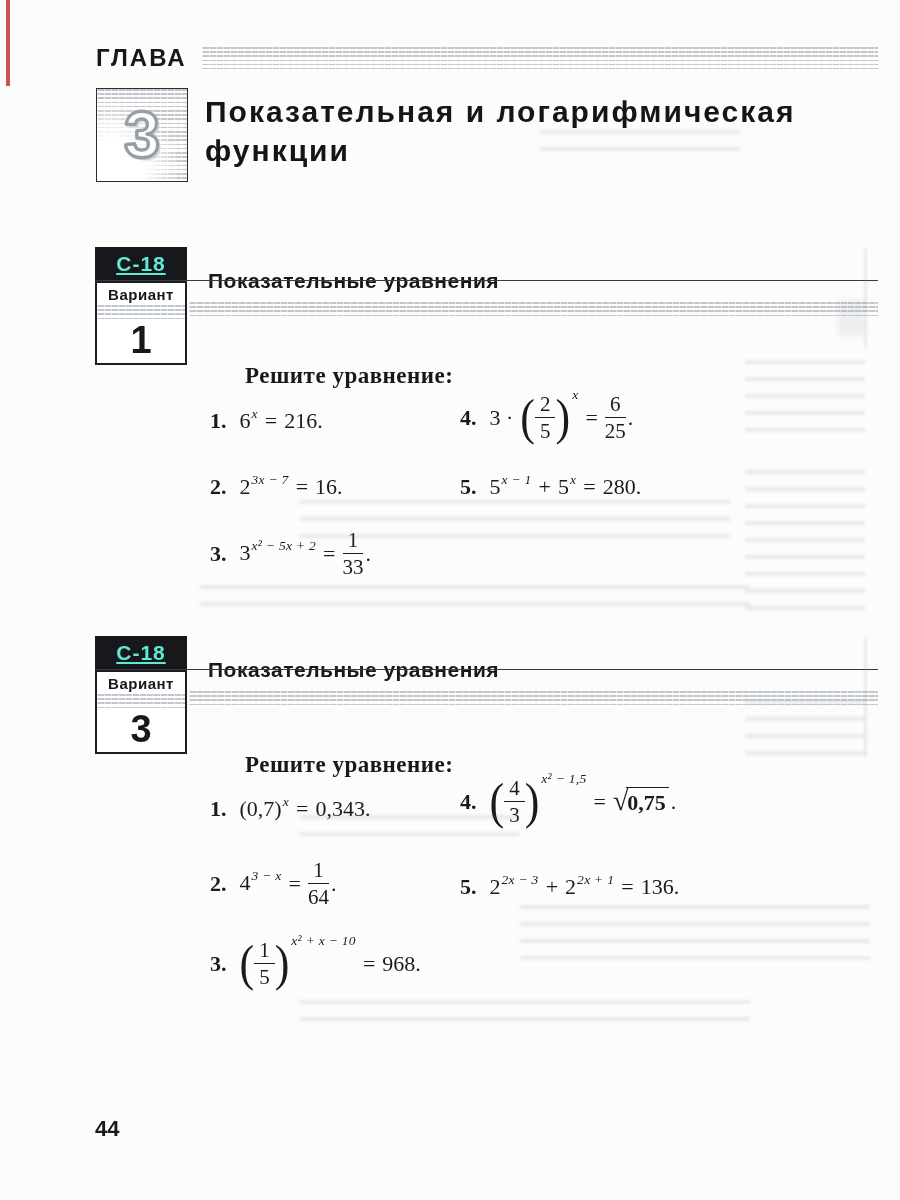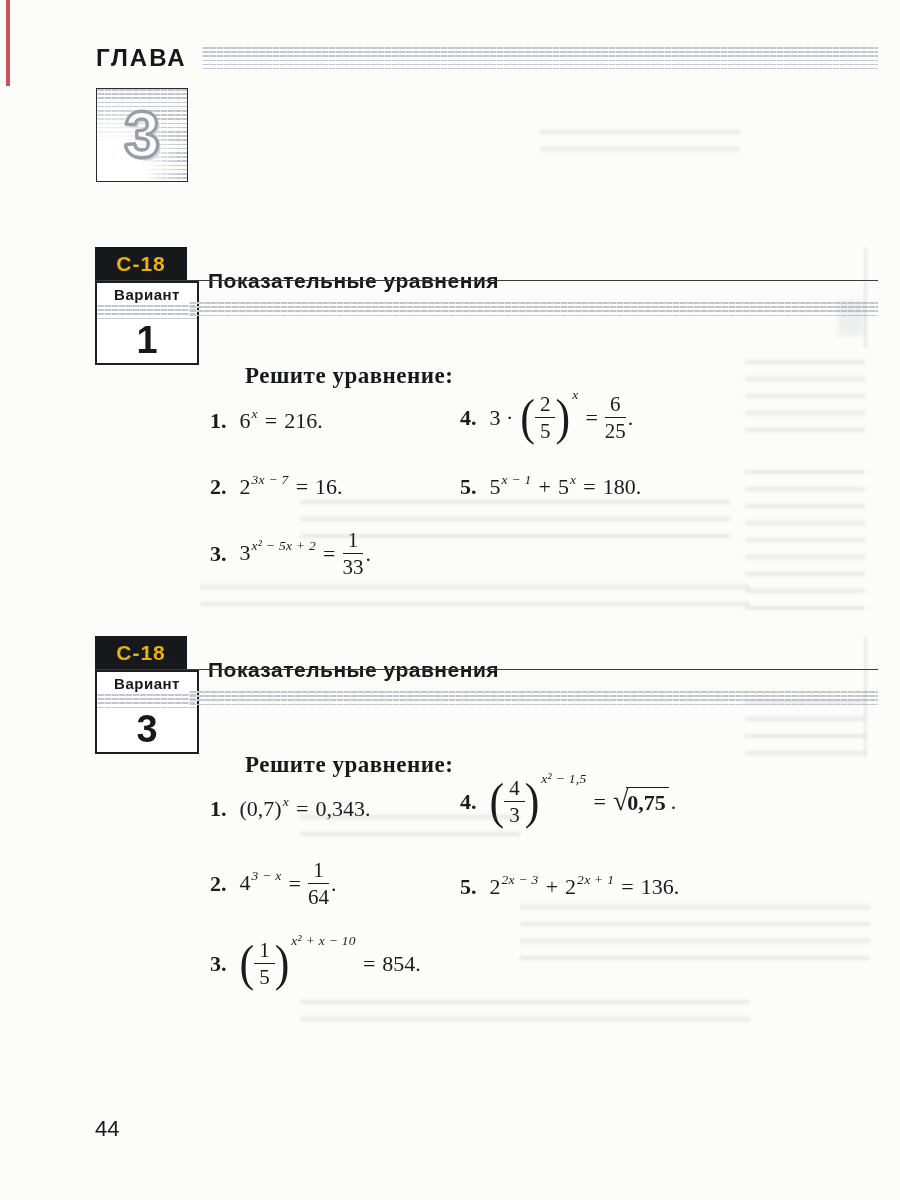--- a/index.html
+++ b/index.html
@@ -32,28 +32,28 @@
   .chapter-num {
     position:relative; z-index:2; font-weight:bold; font-size:64px; line-height:1;
     color:#fdfdfd; -webkit-text-stroke:3px #979da6;
     text-shadow:-2px 0 #aab0b8, 2px 0 #aab0b8, 0 -2px #aab0b8, 0 2px #aab0b8,
                  2px 2px 0 #d5d9de, 3px 3px 0 #d5d9de;
   }
   .chapter-title { position:absolute; left:205px; top:92px; font-weight:bold; font-size:30px; line-height:1.3; letter-spacing:2px; color:#141518; }
 
   
   .sec-code {
-    position:absolute; left:95px; width:92px; height:33px; background:#17181b; color:#eab308;
+    position:absolute; left:95px; width:92px; height:33px; background:#17181b; color:#5eead4;
     font-weight:bold; font-size:21px; letter-spacing:1px;
-    display:flex; align-items:center; justify-content:center;
+    display:flex; align-items:center; justify-content:center;text-decoration:underline;
   }
   .sec-title { position:absolute; left:208px; font-weight:bold; font-size:21px; letter-spacing:.5px;margin-top:18px; }
   .sec-rule { position:absolute; left:95px; width:783px; border-top:1.5px solid #3a3b3e; }
 
-  .variant-box { position:absolute; left:95px; width:104px; height:84px; border:2px solid #1d1e20; background:#fff; box-sizing:border-box; }
+  .variant-box { position:absolute; left:95px; width:92px; height:84px; border:2px solid #1d1e20; background:#fff; box-sizing:border-box; }
   .variant-label { text-align:center; font-weight:bold; font-size:15px; letter-spacing:.5px; margin-top:3px; }
   .variant-stripe { height:15px; margin-top:2px; }
   .variant-num { text-align:center; font-weight:bold; font-size:38px; line-height:1.1; }
   .variant-band { position:absolute; left:189px; width:689px; height:15px; }
 
   
   .prompt { position:absolute; font-family:"Liberation Serif", serif; font-weight:bold; font-size:23px; letter-spacing:.5px; }
   .eq {
     position:absolute; display:flex; align-items:center;
     font-family:"Liberation Serif", serif; font-size:22px; color:#1a1b1d; white-space:nowrap;
@@ -66,41 +66,45 @@
   .frac .n { padding:0 5px 1px; border-bottom:1.6px solid #1a1b1d; }
   .frac .d { padding-top:1px; }
   .pterm { display:inline-flex; align-items:center; }
   .bigp { font-size:200%; font-weight:400; line-height:.95; transform:scaleY(1.15); }
   sup.hi { align-self:flex-start; position:relative; top:-5px; margin-left:2px; }
   .sqrt { display:inline-flex; align-items:flex-start; }
   .radix { font-size:28px; line-height:1; }
   .rad { border-top:1.6px solid #1a1b1d; padding:2px 3px 0 1px; margin-left:-2px;font-weight:bold; }
   .tail { margin-left:-5px; }
 
-  .page-num { position:absolute; left:95px; top:1116px; font-weight:normal; font-size:22px; }
+  .page-num { position:absolute; left:95px; top:1116px; font-weight:bold; font-size:22px; }
 
   
   .bleed {
     position:absolute; opacity:.13; filter:blur(1.4px); pointer-events:none;
     background-image:repeating-linear-gradient(180deg, #6a7080 0 4px, rgba(0,0,0,0) 4px 17px);
   }
   .bleed-v { position:absolute; width:3px; background:#8a8f9a; opacity:.15; filter:blur(1px); pointer-events:none; }
   .blob { position:absolute; background:#9aa0ac; opacity:.14; filter:blur(2.5px); pointer-events:none; }
 </style>
 </head>
 <body>
 
 <div class="page">
 
   <div class="red-edge"></div>
 
   <div class="chapter-label">ГЛАВА</div>
   <div class="top-band stripes"></div>
   <div class="chapter-box stripes">
     <div class="chapter-num">3</div>
+  </div>
+  <div class="chapter-title">
+    <div>Показательная и логарифмическая</div>
+    <div>функции</div>
   </div>
 
   <div class="sec-code" style="top:247px">С-18</div>
   <div class="sec-title" style="top:251px">Показательные уравнения</div>
   <div class="sec-rule" style="top:280px"></div>
   <div class="variant-box" style="top:281px">
     <div class="variant-label">Вариант</div>
     <div class="variant-stripe stripes"></div>
     <div class="variant-num">1</div>
   </div>
@@ -141,21 +145,21 @@
     <span>=</span>
     <span>16.</span>
   </div>
 
   <div class="eq" style="left:460px; top:474px">
     <span class="no">5.</span>
     <span class="term"><span>5</span><sup>x − 1</sup></span>
     <span>+</span>
     <span class="term"><span>5</span><sup>x</sup></span>
     <span>=</span>
-    <span>180.</span>
+    <span>280.</span>
   </div>
 
   <div class="eq" style="left:210px; top:528px">
     <span class="no">3.</span>
     <span class="term"><span>3</span><sup>x² − 5x + 2</sup></span>
     <span>=</span>
     <span class="frac">
         <span class="n">1</span>
         <span class="d">33</span>
       </span>
@@ -225,21 +229,21 @@
     <span class="pterm">
       <span class="bigp">(</span>
       <span class="frac">
           <span class="n">1</span>
           <span class="d">5</span>
         </span>
       <span class="bigp">)</span>
       <sup class="hi">x² + x − 10</sup>
     </span>
     <span>=</span>
-    <span>854.</span>
+    <span>968.</span>
   </div>
 
   <div class="page-num">44</div>
 
   <div class="bleed" style="left:540px; top:130px; width:200px; height:26px"></div>
   <div class="bleed" style="left:745px; top:360px; width:120px; height:80px"></div>
   <div class="bleed" style="left:300px; top:500px; width:430px; height:44px"></div>
   <div class="bleed" style="left:745px; top:470px; width:120px; height:140px"></div>
   <div class="bleed" style="left:200px; top:585px; width:550px; height:28px"></div>
   <div class="bleed" style="left:745px; top:700px; width:120px; height:60px"></div>

